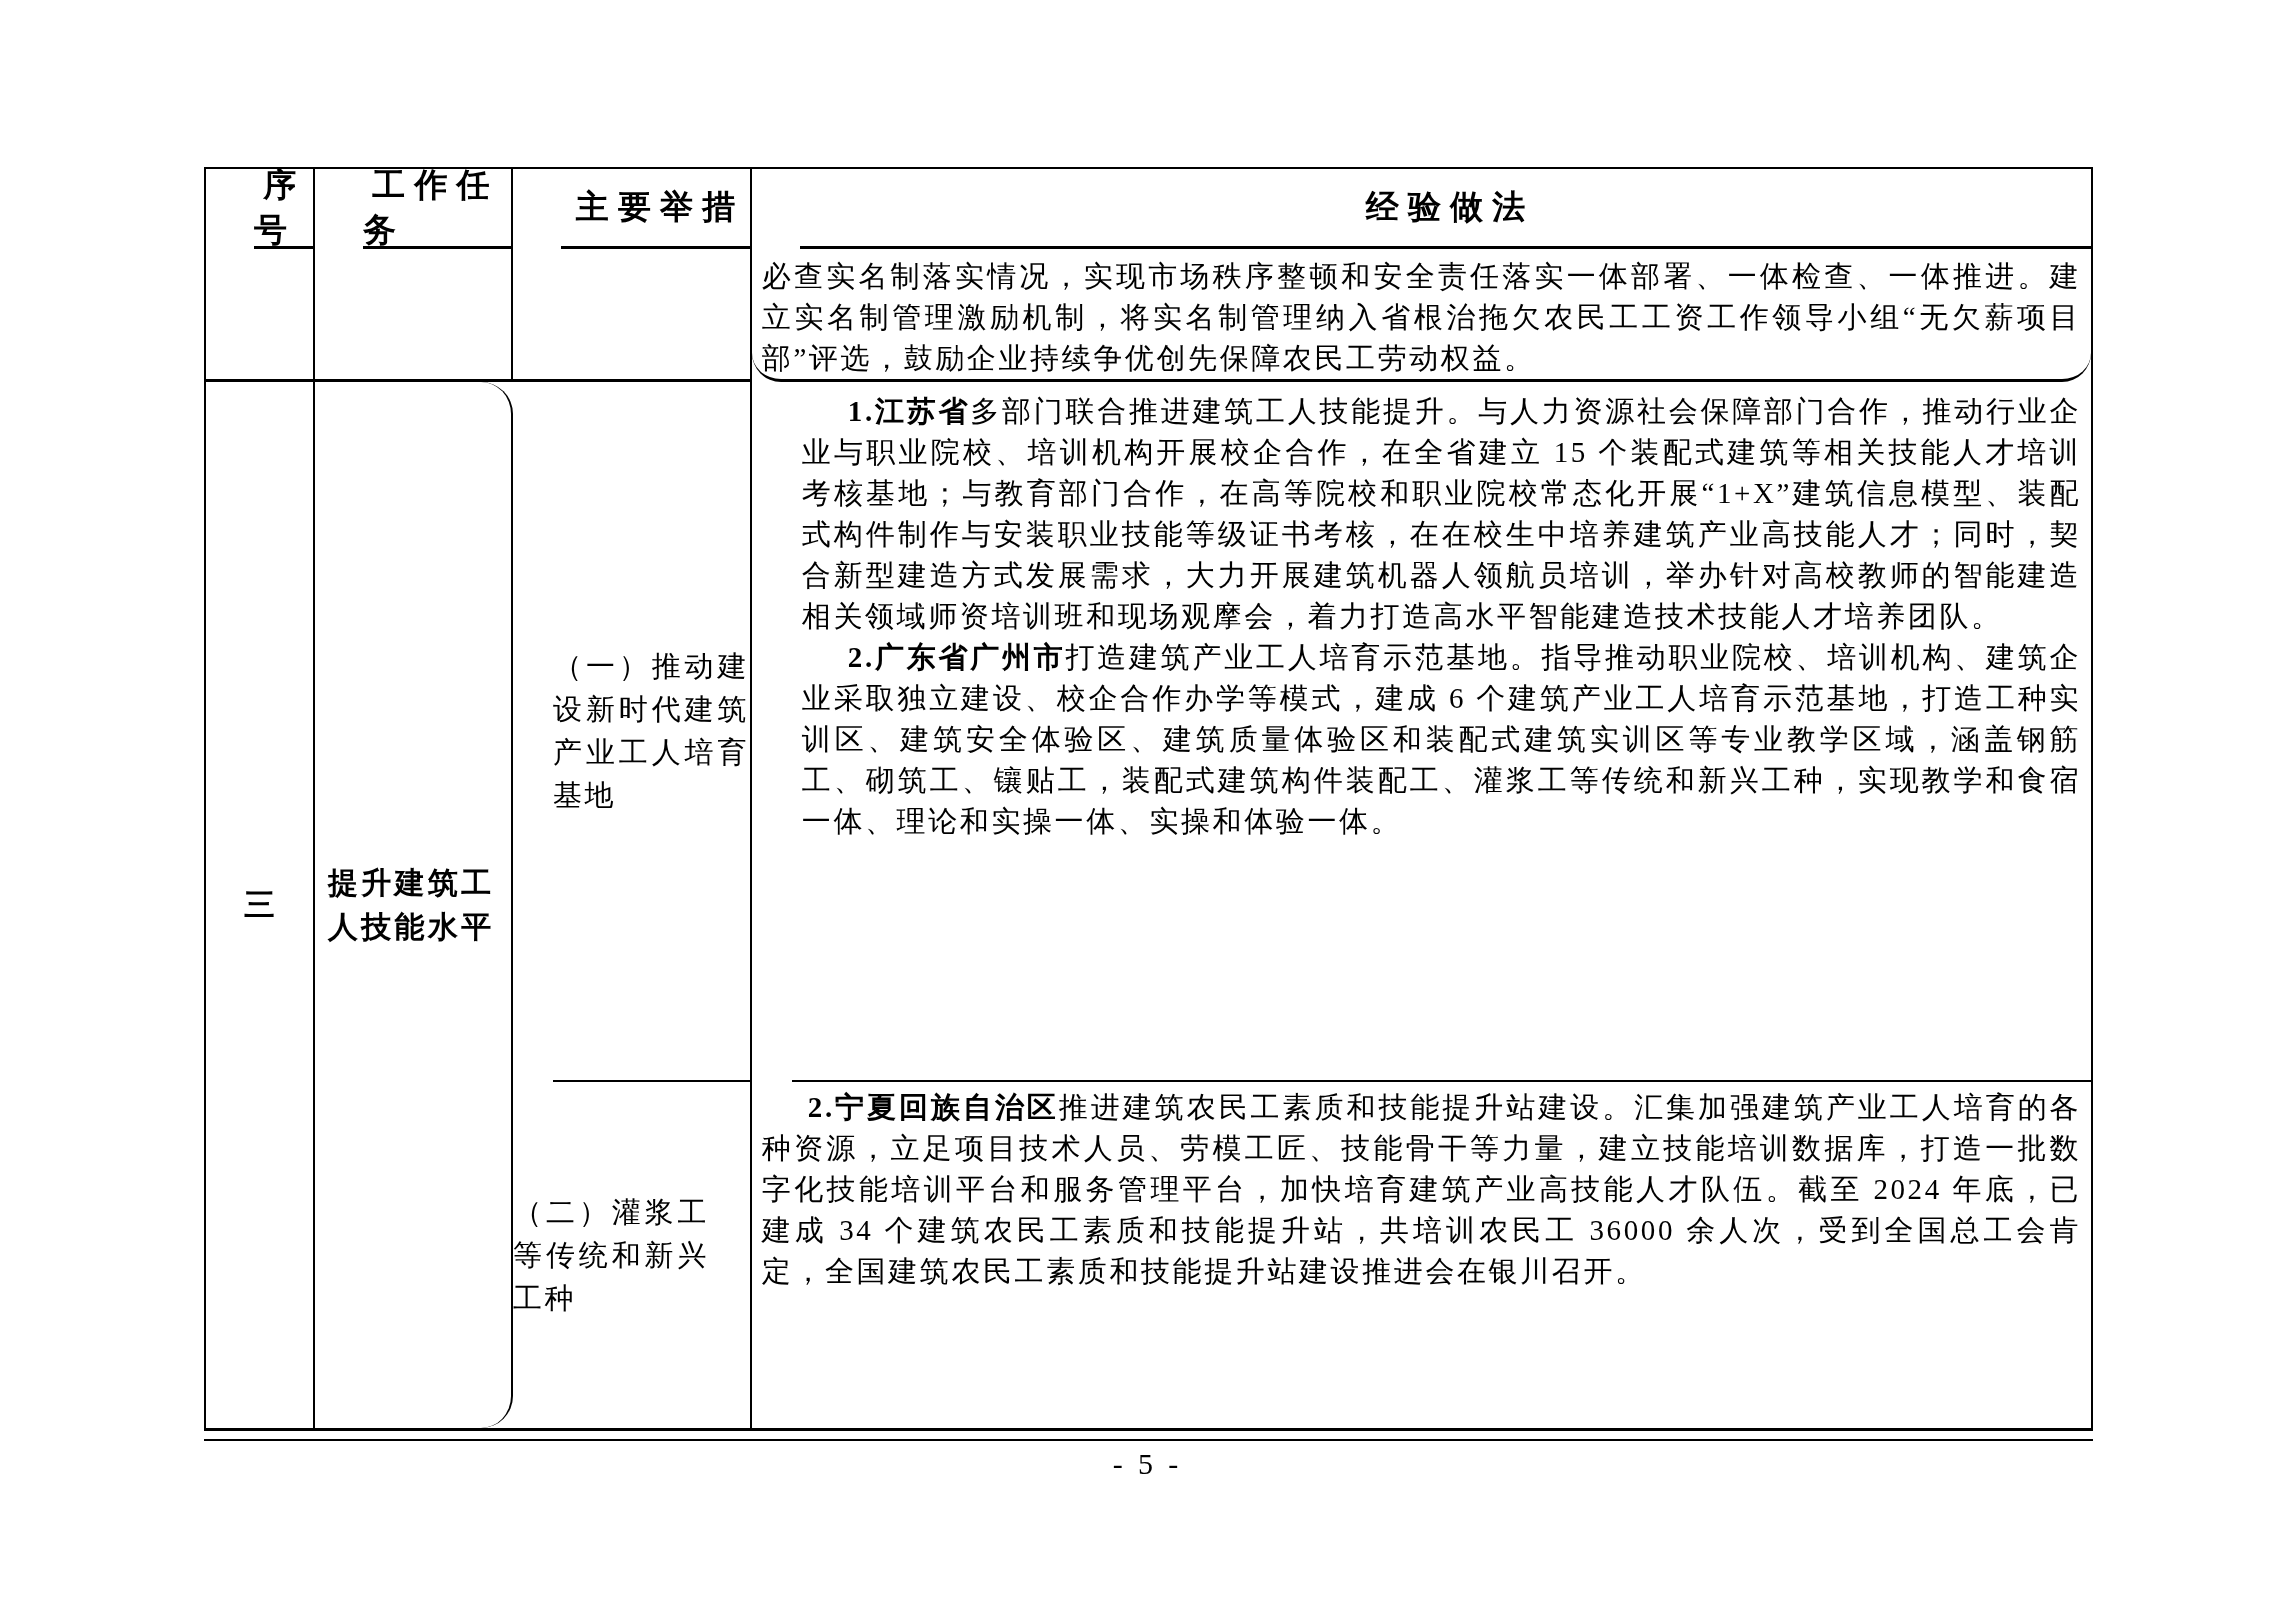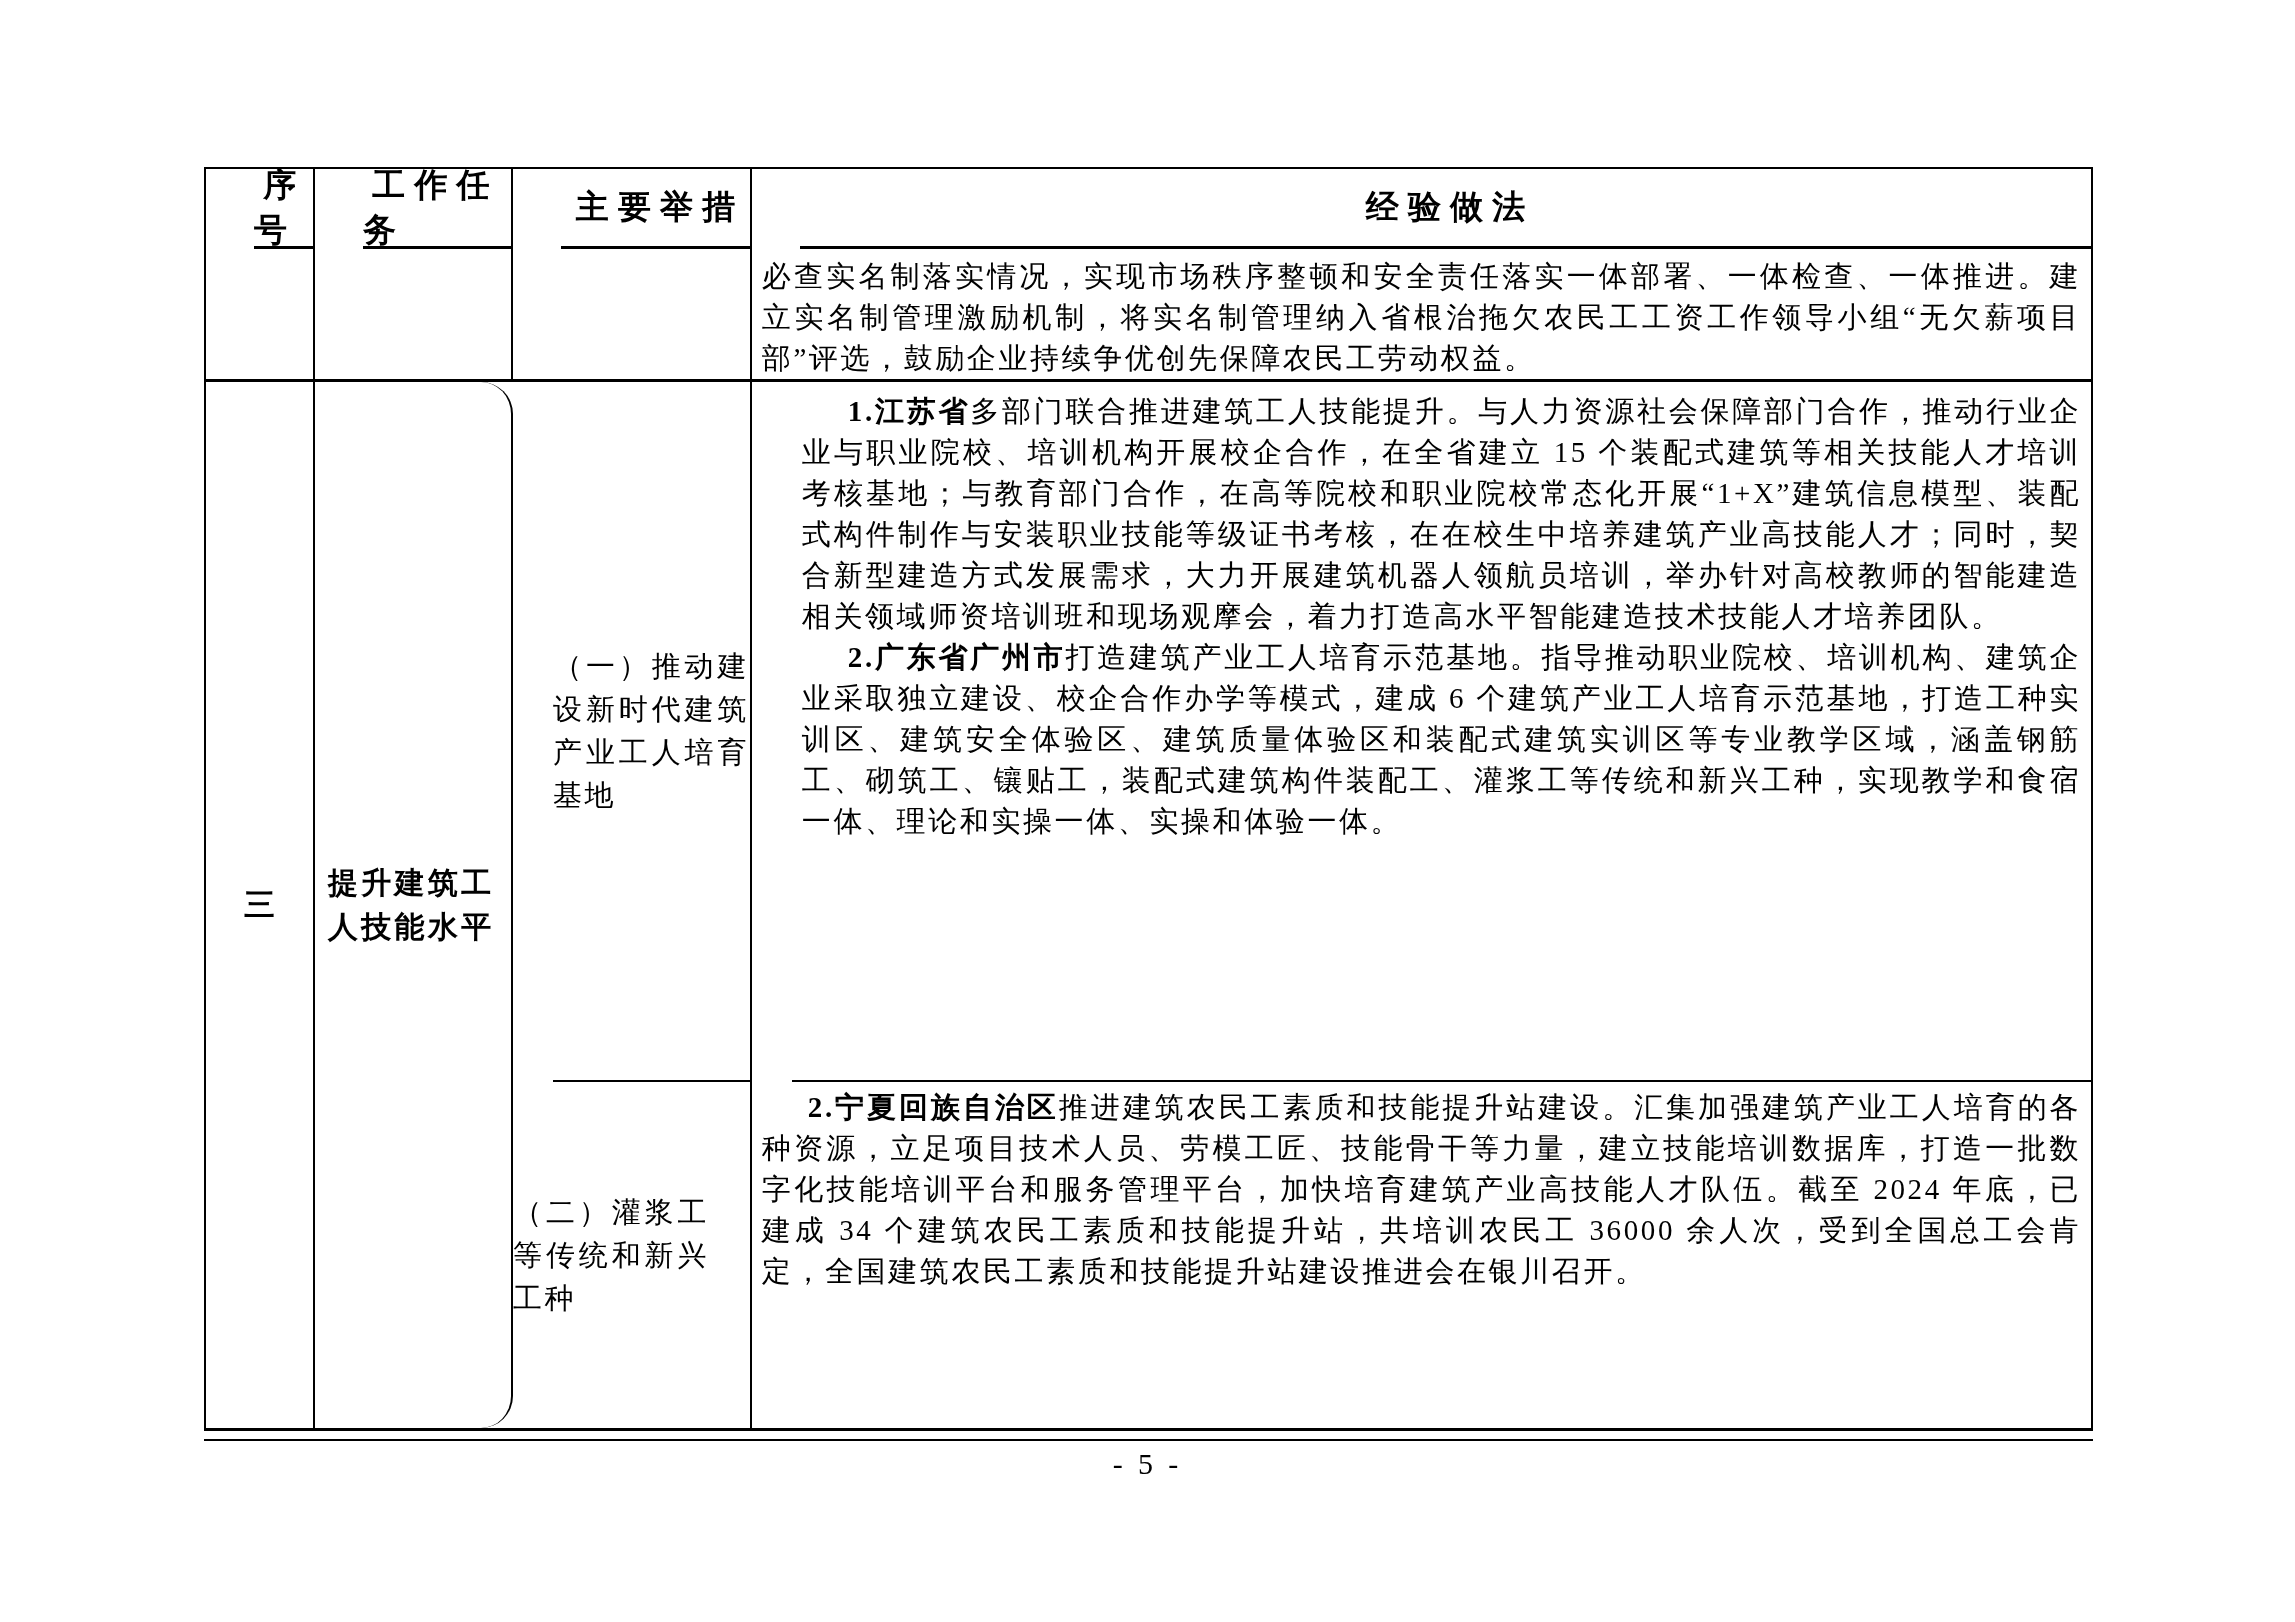--- a/index.html
+++ b/index.html
@@ -80,21 +80,21 @@
   <div id="doc-table">
 
     <div class="cell vline hthick hdr" style="grid-column:1;grid-row:1;">序号</div>
     <div class="cell vline hthick hdr" style="grid-column:3;grid-row:1;">主要举措</div>
     <div class="cell vline hthick hdr" style="grid-column:2;grid-row:1;">工作任务</div>
     <div class="cell hthick hdr" style="grid-column:4;grid-row:1;">经验做法</div>
 
     <div class="cell vline hthick" style="grid-column:1;grid-row:2;"></div>
     <div class="cell vline hthick" style="grid-column:2;grid-row:2;"></div>
     <div class="cell vline hthick" style="grid-column:3;grid-row:2;"></div>
-    <div class="cell hthick practices" style="grid-column:4;grid-row:2;">
+    <div class="cell hthick practices" style="grid-column:4;grid-row:2;border-radius:29px;">
       <p class="no-indent">必查实名制落实情况，实现市场秩序整顿和安全责任落实一体部署、一体检查、一体推进。建立实名制管理激励机制，将实名制管理纳入省根治拖欠农民工工资工作领导小组“无欠薪项目部”评选，鼓励企业持续争优创先保障农民工劳动权益。</p>
     </div>
 
     <div class="cell vline span2 serial-cell" style="grid-column:1;">三</div>
     <div class="cell vline span2 task-cell" style="grid-column:2;border-radius:32px;">
       <div class="task-inner">提升建筑工人技能水平</div>
     </div>
 
     <div class="cell vline hthin measure-cell" style="grid-column:3;grid-row:3;">
       <div class="measure-inner">（一）推动建设新时代建筑产业工人培育基地</div>

